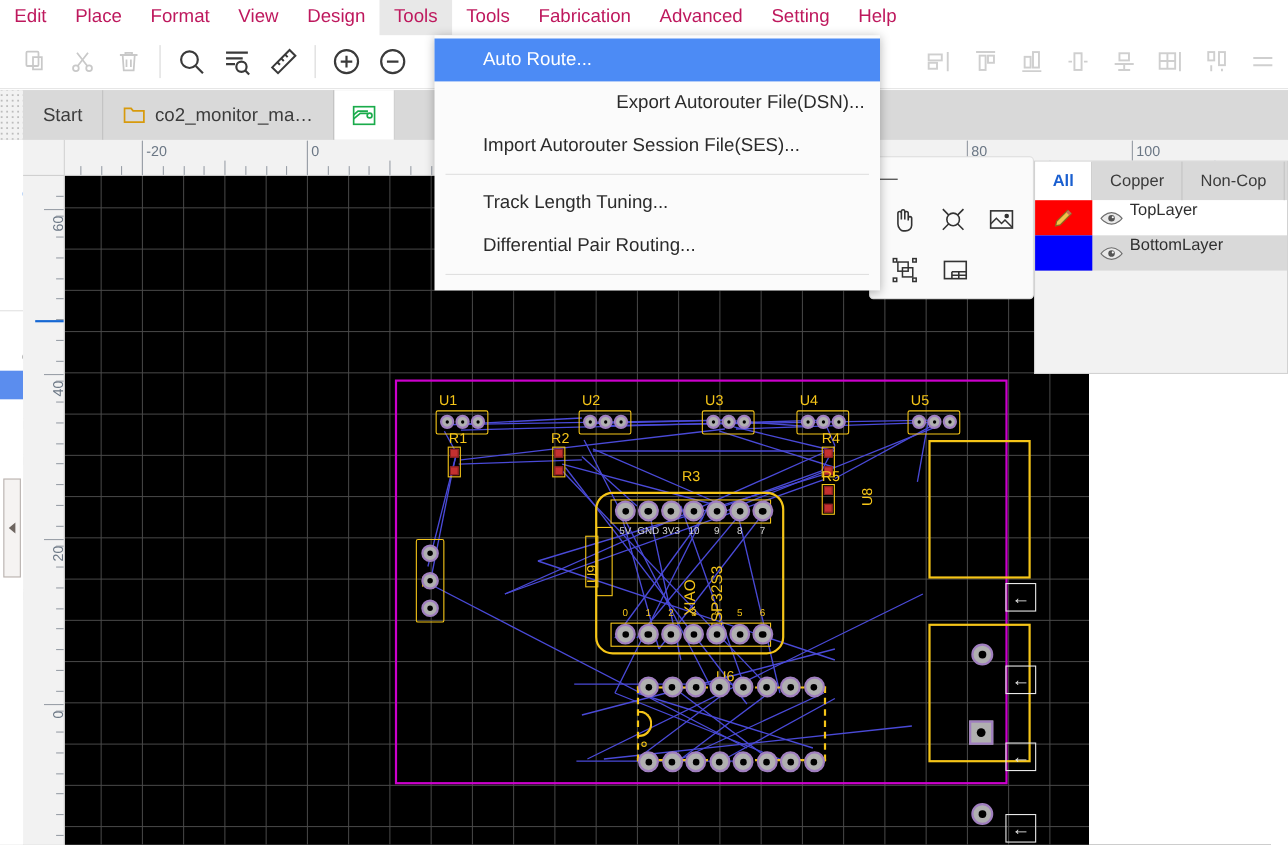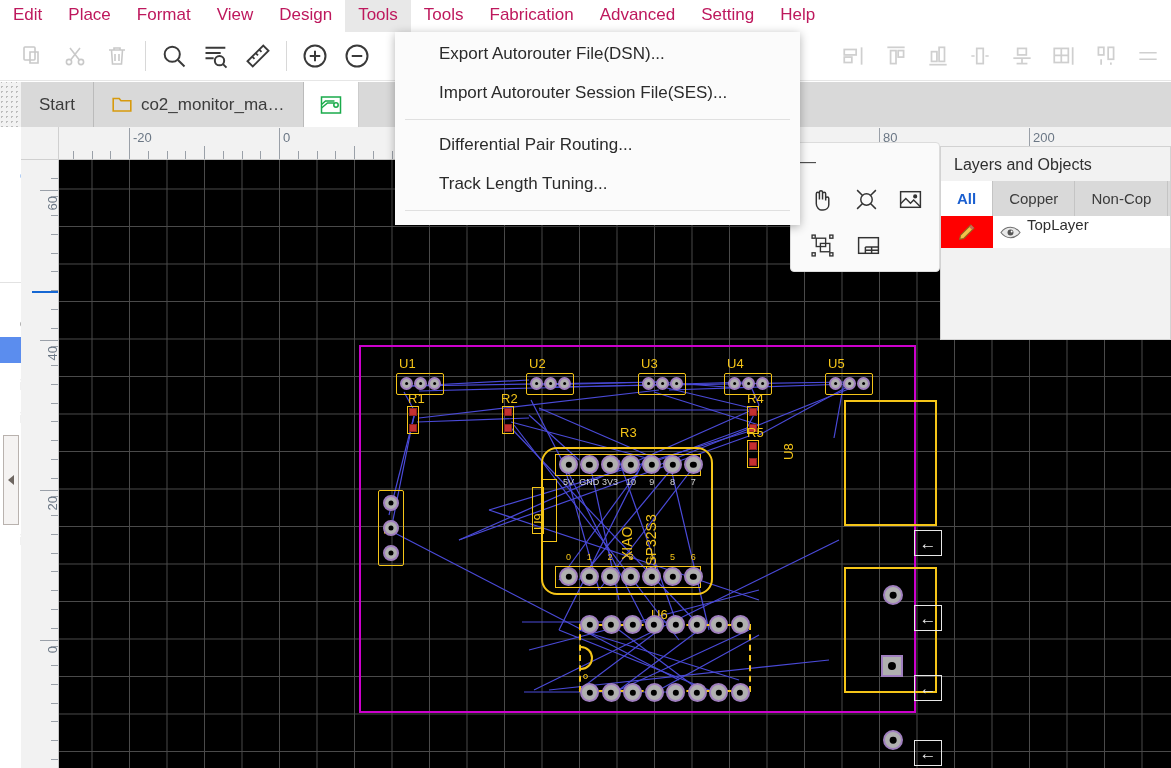--- a/index.html
+++ b/index.html
@@ -109,21 +109,21 @@
     background: #f5f3f2; border: 1px solid #b9b2ae;
     display: flex; align-items: center; justify-content: center;
   }
   .lp-arrow {
     width: 0; height: 0; border-top: 5px solid transparent; border-bottom: 5px solid transparent;
     border-right: 6px solid #6d6560;
   }
 
   
   .canvas {
-    position: absolute; top: 160px; left: 59px; width: 1112px; height: 608px;
+    position: absolute; top: 160px; left: 59px; width: 931px; height: 608px;
     background: #000000; overflow: hidden; z-index: 5;
   }
   .grid {
     position: absolute; inset: 0;
     background-image:
       linear-gradient(to right, #4a4a4a 1px, transparent 1px),
       linear-gradient(to bottom, #4a4a4a 1px, transparent 1px);
     background-size: 37.5px 37.5px;
     background-position: -5px -9px;
   }
@@ -376,21 +376,21 @@
     <div class="rt-label" style="left: 224px;">0</div>
     <div class="rt-tick" style="left: 370px; height: 31px;"></div>
     <div class="rt-label" style="left: 374px;">20</div>
     <div class="rt-tick" style="left: 520px; height: 31px;"></div>
     <div class="rt-label" style="left: 524px;">40</div>
     <div class="rt-tick" style="left: 670px; height: 31px;"></div>
     <div class="rt-label" style="left: 674px;">60</div>
     <div class="rt-tick" style="left: 820px; height: 31px;"></div>
     <div class="rt-label" style="left: 824px;">80</div>
     <div class="rt-tick" style="left: 970px; height: 31px;"></div>
-    <div class="rt-label" style="left: 974px;">200</div>
+    <div class="rt-label" style="left: 974px;">100</div>
     <div class="rt-tick" style="left: 14px; height: 8px;"></div>
     <div class="rt-tick" style="left: 33px; height: 8px;"></div>
     <div class="rt-tick" style="left: 51px; height: 8px;"></div>
     <div class="rt-tick" style="left: 70px; height: 31px;"></div>
     <div class="rt-tick" style="left: 89px; height: 8px;"></div>
     <div class="rt-tick" style="left: 108px; height: 8px;"></div>
     <div class="rt-tick" style="left: 126px; height: 8px;"></div>
     <div class="rt-tick" style="left: 145px; height: 13px;"></div>
     <div class="rt-tick" style="left: 164px; height: 8px;"></div>
     <div class="rt-tick" style="left: 183px; height: 8px;"></div>
@@ -753,21 +753,20 @@
     <div class="ct-btn">
       <svg width="25" height="25" viewBox="0 0 24 24" fill="none" stroke="#333" stroke-width="1.4">
         <rect x="2.5" y="4.5" width="19" height="15"></rect>
         <path d="M9 13.5h12.5M9 16.5h12.5M9 13.5v6M15 13.5v6"></path>
       </svg>
     </div>
   </div>
 </div>
 
 <div class="layers-panel">
-  <div class="lp-title">Layers and Objects</div>
   <div class="lp-tabs" id="lp-tabs">
       <div class="lp-tab active">All</div>
       <div class="lp-tab">Copper</div>
       <div class="lp-tab">Non-Cop</div>
     </div>
   <div id="lp-list">
       <div class="layer-row sel">
         <div class="layer-swatch" style="background: rgb(255, 0, 0);">
           <svg width="22" height="22" viewBox="0 0 24 24">
             <path d="M4 20l1-4.5L16 4.5l3.5 3.5L8.5 19z" fill="#f2c14a" stroke="#8a6b1f" stroke-width="1.2"></path>
@@ -776,24 +775,36 @@
         </div>
         <div class="layer-eye">
           <svg width="21" height="15" viewBox="0 0 22 14">
             <path d="M1 7s4-5.5 10-5.5S21 7 21 7s-4 5.5-10 5.5S1 7 1 7z" fill="#e9e9e9" stroke="#6f6f6f" stroke-width="1.1"></path>
             <circle cx="11" cy="7" r="3.1" fill="#555"></circle>
             <circle cx="12.2" cy="5.9" r="1" fill="#fff"></circle>
           </svg>
         </div>
         <div class="layer-name">TopLayer</div>
       </div>
+      <div class="layer-row">
+        <div class="layer-swatch" style="background: rgb(0, 0, 255);"></div>
+        <div class="layer-eye">
+          <svg width="21" height="15" viewBox="0 0 22 14">
+            <path d="M1 7s4-5.5 10-5.5S21 7 21 7s-4 5.5-10 5.5S1 7 1 7z" fill="#e9e9e9" stroke="#6f6f6f" stroke-width="1.1"></path>
+            <circle cx="11" cy="7" r="3.1" fill="#555"></circle>
+            <circle cx="12.2" cy="5.9" r="1" fill="#fff"></circle>
+          </svg>
+        </div>
+        <div class="layer-name">BottomLayer</div>
+      </div>
     </div>
 </div>
 
 <div id="route-menu" style="position:absolute;left:395px;top:32px;width:405px;background:#fbfbfb;
             box-shadow:0 2px 9px rgba(0,0,0,.3);z-index:60;padding:3px 0 8px 0;">
-    <div style="padding: 8px 14px 9px 44px; font-size: 17px; line-height: 22px; white-space: nowrap; color: rgb(43, 43, 43);">Export Autorouter File(DSN)...</div>
+<div style="padding: 8px 14px 9px 44px; font-size: 17px; line-height: 22px; white-space: nowrap; background: rgb(76, 139, 245); color: rgb(255, 255, 255);">Auto Route...</div>
+    <div style="padding: 8px 14px 9px 44px; font-size: 17px; line-height: 22px; white-space: nowrap; color: rgb(43, 43, 43); text-align: right;">Export Autorouter File(DSN)...</div>
     <div style="padding: 8px 14px 9px 44px; font-size: 17px; line-height: 22px; white-space: nowrap; color: rgb(43, 43, 43);">Import Autorouter Session File(SES)...</div>
     <div style="height: 1px; background: rgb(224, 224, 224); margin: 6px 10px;"></div>
+    <div style="padding: 8px 14px 9px 44px; font-size: 17px; line-height: 22px; white-space: nowrap; color: rgb(43, 43, 43);">Track Length Tuning...</div>
     <div style="padding: 8px 14px 9px 44px; font-size: 17px; line-height: 22px; white-space: nowrap; color: rgb(43, 43, 43);">Differential Pair Routing...</div>
-    <div style="padding: 8px 14px 9px 44px; font-size: 17px; line-height: 22px; white-space: nowrap; color: rgb(43, 43, 43);">Track Length Tuning...</div>
     <div style="height: 1px; background: rgb(224, 224, 224); margin: 6px 10px;"></div>
   </div>
 
 </body></html>

